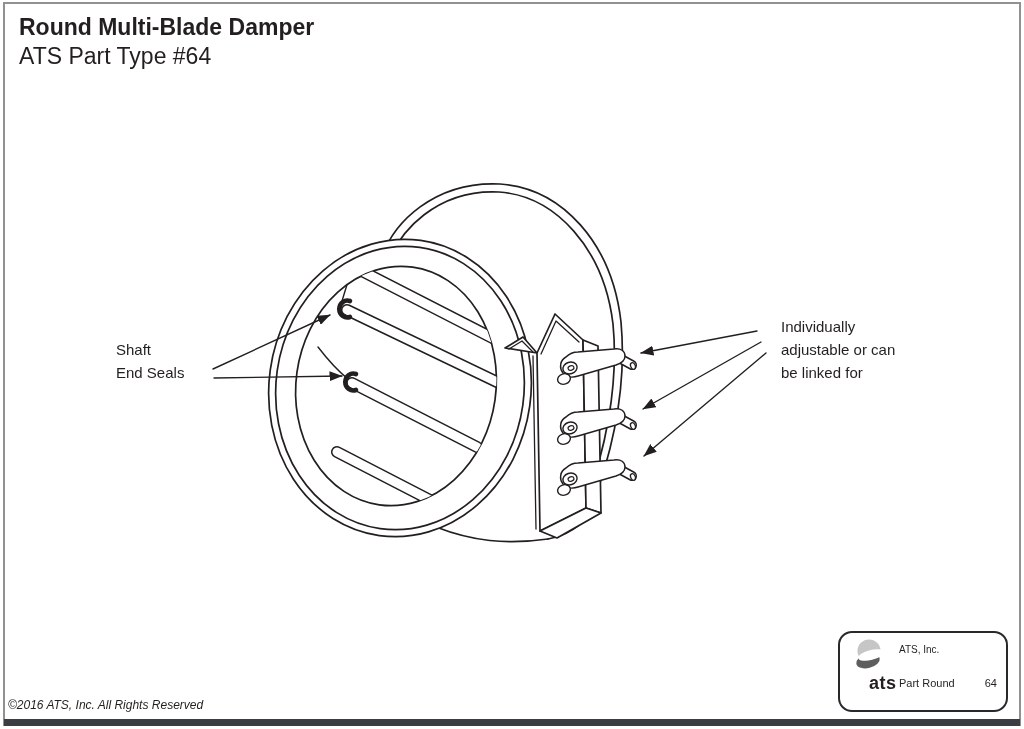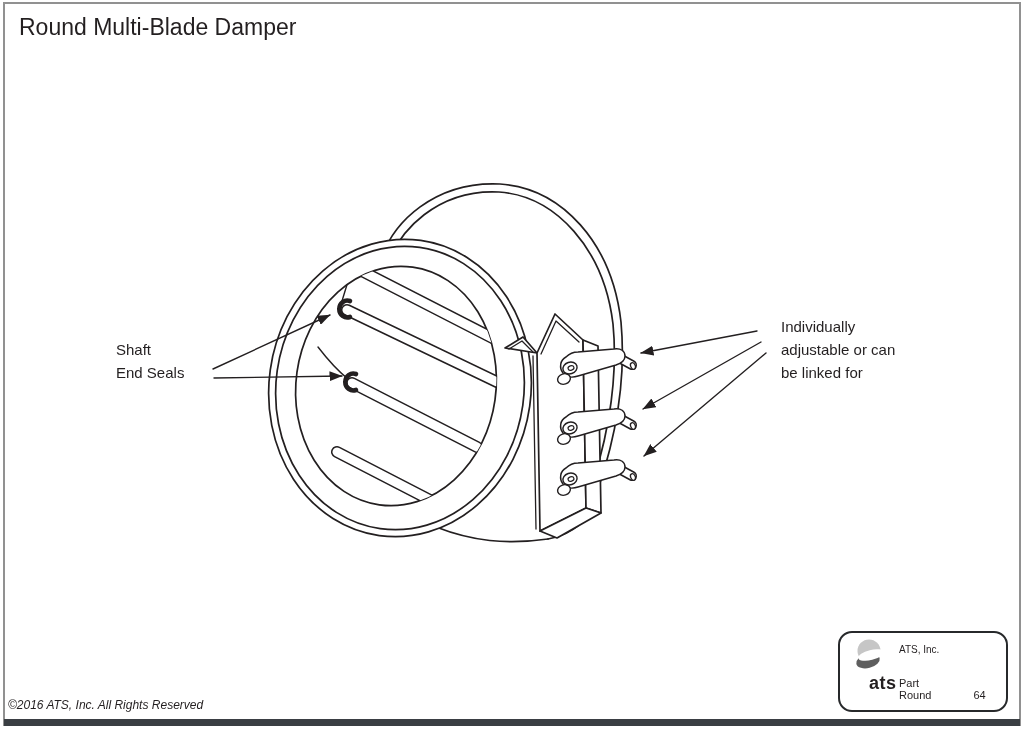--- a/index.html
+++ b/index.html
@@ -2,43 +2,44 @@
 <html><head>
 <meta charset="utf-8">
 <style>
   html,body{margin:0;padding:0;background:#ffffff;}
   body{width:1024px;height:729px;position:relative;overflow:hidden;
        font-family:"Liberation Sans","DejaVu Sans",sans-serif;color:#231f20;}
   .frame{position:absolute;left:3px;top:2px;right:3px;bottom:3px;
          border:2px solid #919191;background:#ffffff;}
   .bottom-bar{position:absolute;left:4px;right:4px;bottom:3px;height:7px;background:#3a3e43;}
   .titleblock{position:absolute;left:19px;top:12px;}
-  .title{font-size:23px;font-weight:normal;line-height:30px;}
+  .title{font-size:23px;font-weight:bold;line-height:30px;}
   .subtitle{font-size:23px;font-weight:normal;line-height:29px;}
   .drawing{position:absolute;left:0;top:0;width:1024px;height:729px;}
   .anno{position:absolute;font-size:15px;line-height:23px;}
   .anno-seals{left:116px;top:338px;}
   .anno-adjust{left:781px;top:315px;}
   .copyright{position:absolute;left:8px;top:698px;font-size:12px;font-style:italic;}
   .badge{position:absolute;left:838px;top:631px;width:166px;height:77px;
          border:2px solid #27292b;border-radius:14px;background:#fff;}
   .badge .logo{position:absolute;left:6px;top:4px;}
   .badge .logo-text{position:absolute;left:29px;top:40px;font-size:18px;font-weight:600;letter-spacing:0.5px;}
   .badge .company{position:absolute;left:59px;top:11px;font-size:10px;}
   .badge .part{position:absolute;left:59px;top:44px;font-size:11px;}
-  .badge .part .val{margin-left:18px;padding-left:24px;}
+  .badge .part .val{margin-left:6px;padding-left:24px;}
 </style>
 </head>
 <body>
 
 <div class="frame"></div>
 <div class="bottom-bar"></div>
 
 <div class="titleblock">
   <div class="title">Round Multi-Blade Damper</div>
+  <div class="subtitle">ATS Part Type #64</div>
 </div>
 
 <svg class="drawing" viewBox="0 0 1024 729">
   <defs>
     <clipPath id="openclip">
       <ellipse cx="396" cy="386" rx="100" ry="120" transform="rotate(8 396 386)"></ellipse>
     </clipPath>
     <marker id="ah" markerUnits="userSpaceOnUse" markerWidth="14" markerHeight="10" refX="12.5" refY="5" orient="auto">
       <path d="M0 0 L13 5 L0 10 Z" fill="#231f20"></path>
     </marker>

